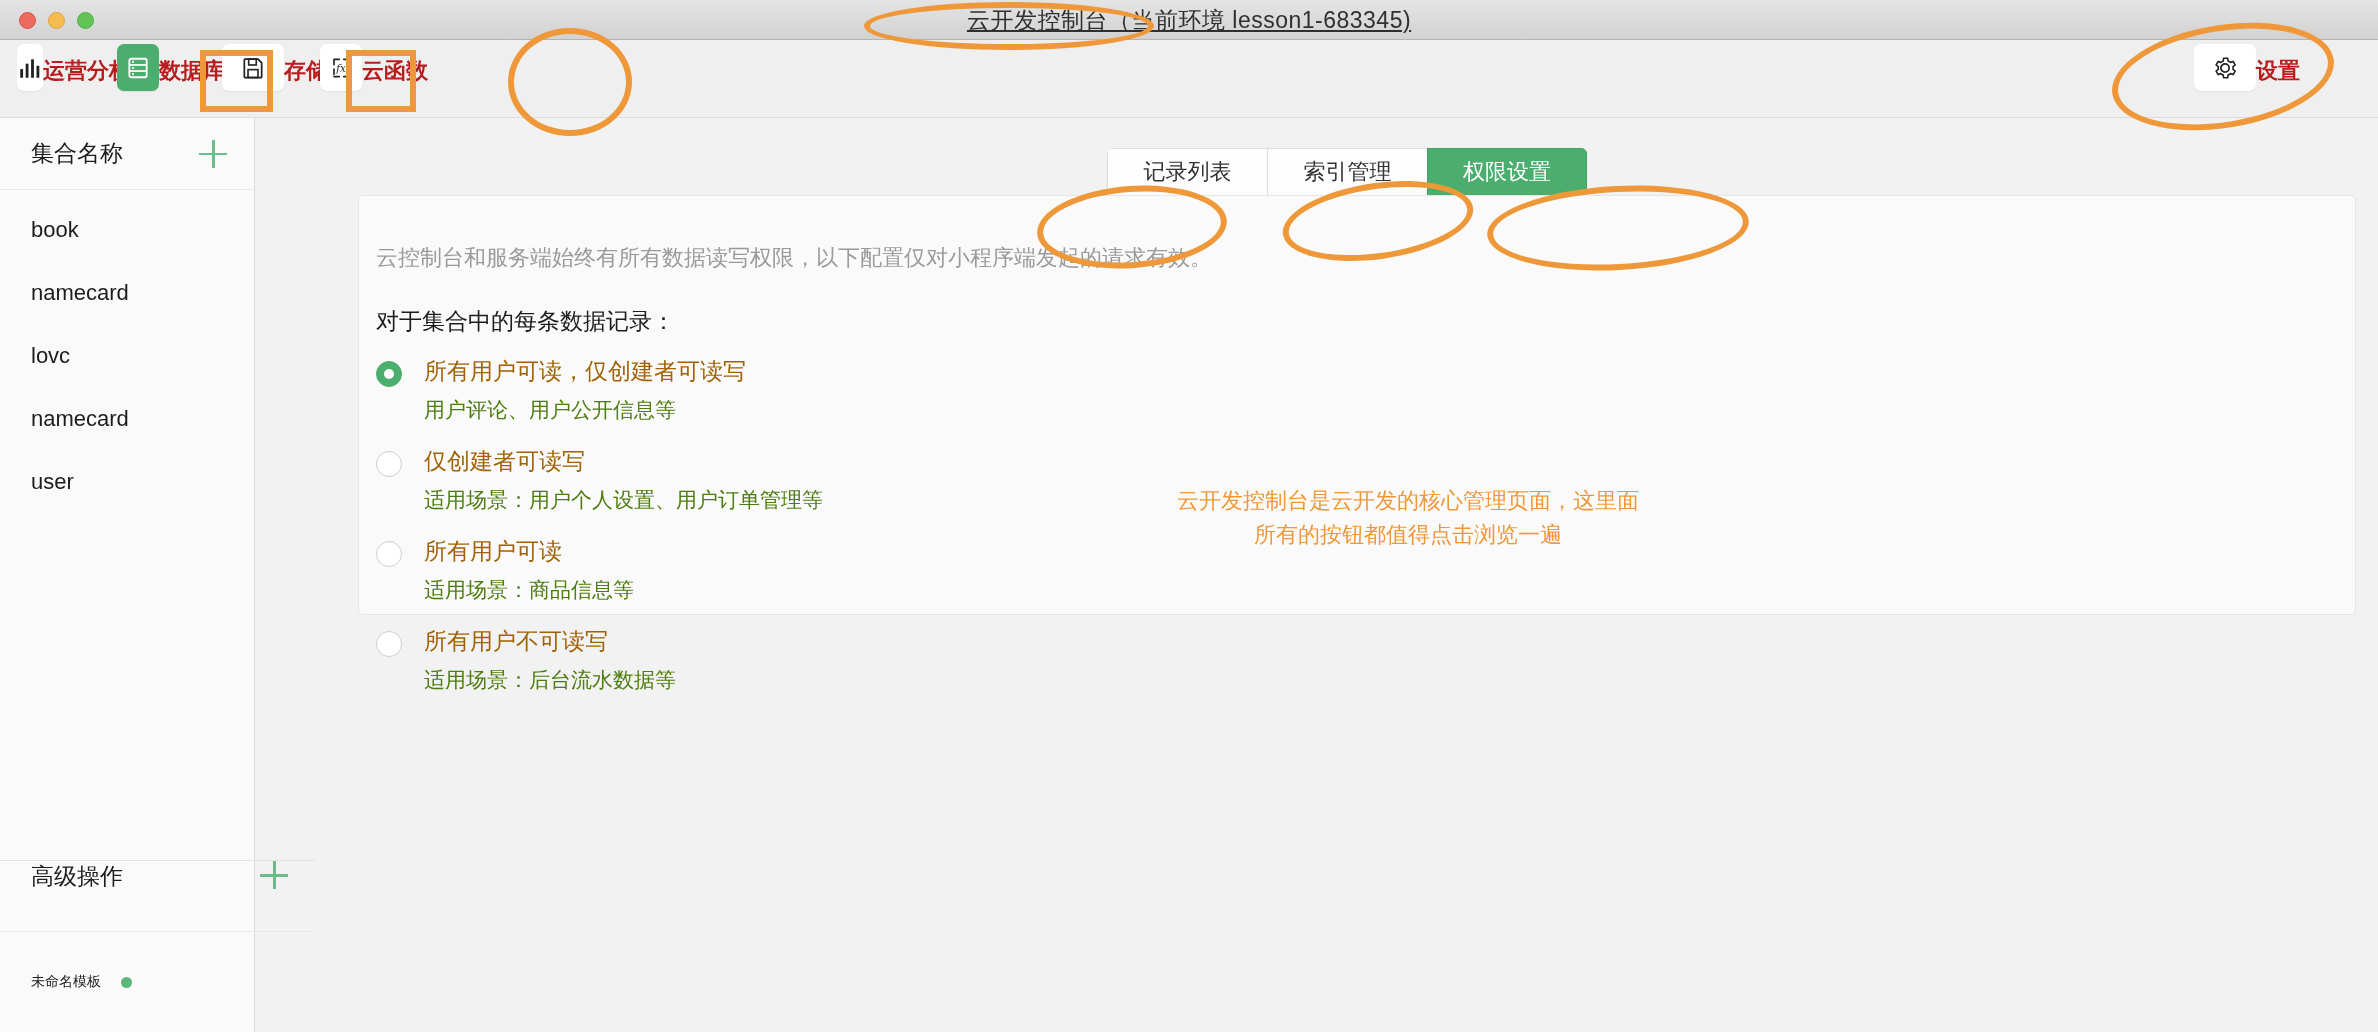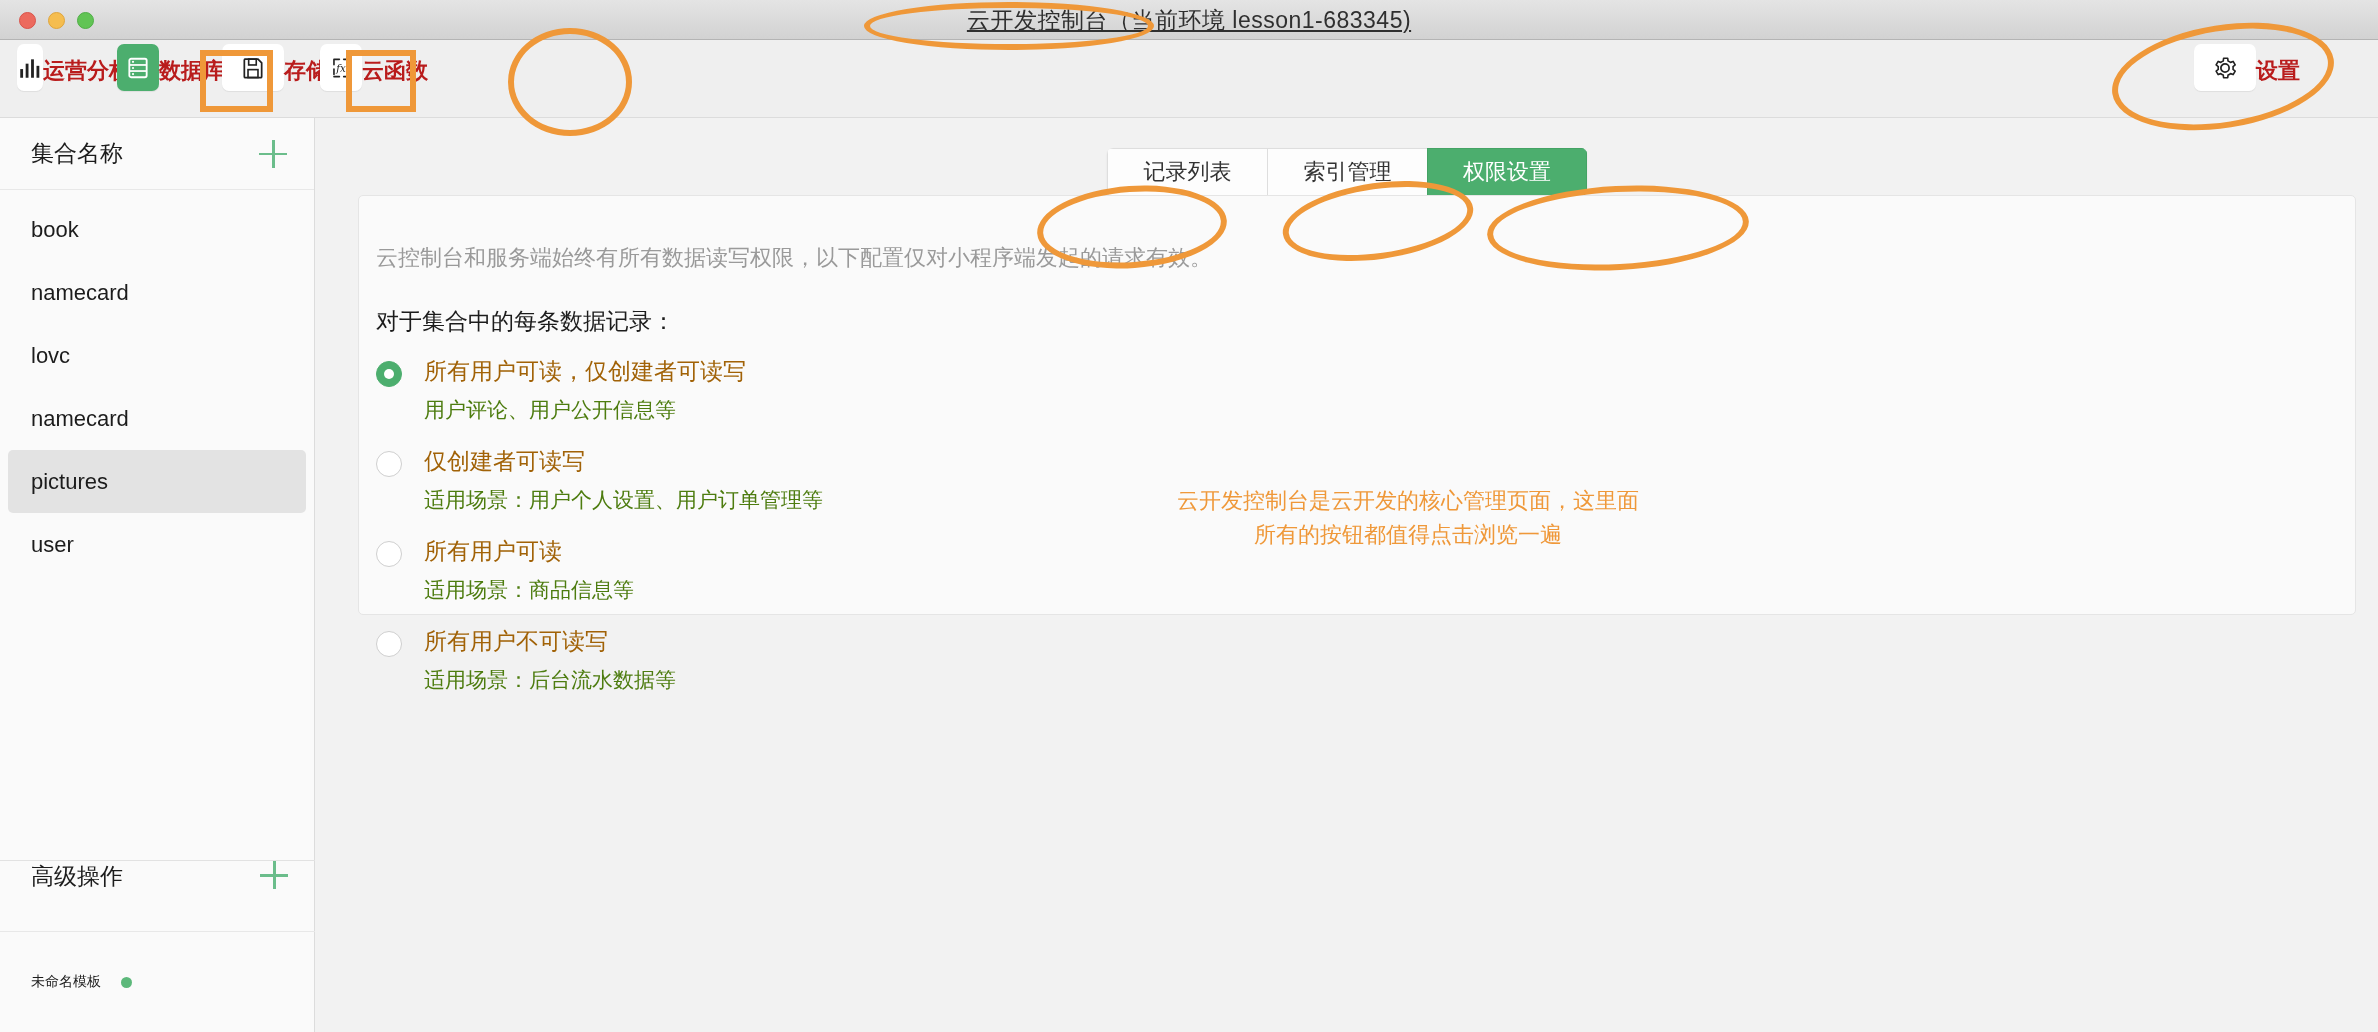--- a/index.html
+++ b/index.html
@@ -64,21 +64,21 @@
   }
   #tool-0 { left: 17px; }
   #tool-1 { left: 117px; }
   #tool-2 { left: 222px; }
   #tool-3 { left: 320px; }
   #tool-4 { left: 2194px; }
 
   
   .sidebar {
     position: absolute; left: 0; top: 118px;
-    width: 315px; height: 914px;
+    width: 255px; height: 914px;
     background: #fafafa;
     border-right: 1px solid #dcdcdc;
   }
   .side-header {
     height: 72px;
     display: flex; align-items: center; justify-content: space-between;
     padding: 0 27px 0 31px;
     border-bottom: 1px solid #e8e8e8;
   }
   .side-header-title { font-size: 23px; color: #1c1c1c; }
@@ -290,23 +290,20 @@
         </div>
       <div class="coll-item">
           <span>namecard</span>
         </div>
       <div class="coll-item">
           <span>lovc</span>
         </div>
       <div class="coll-item">
           <span>namecard</span>
         </div>
-      <div class="coll-item selected">
-          <span>pictures</span>
-        </div>
       <div class="coll-item">
           <span>user</span>
         </div>
     </div>
 
     <div class="side-footer">
       <div class="adv-header">
         <span class="adv-title">高级操作</span>
         <span class="plus-icon"></span>
       </div>

